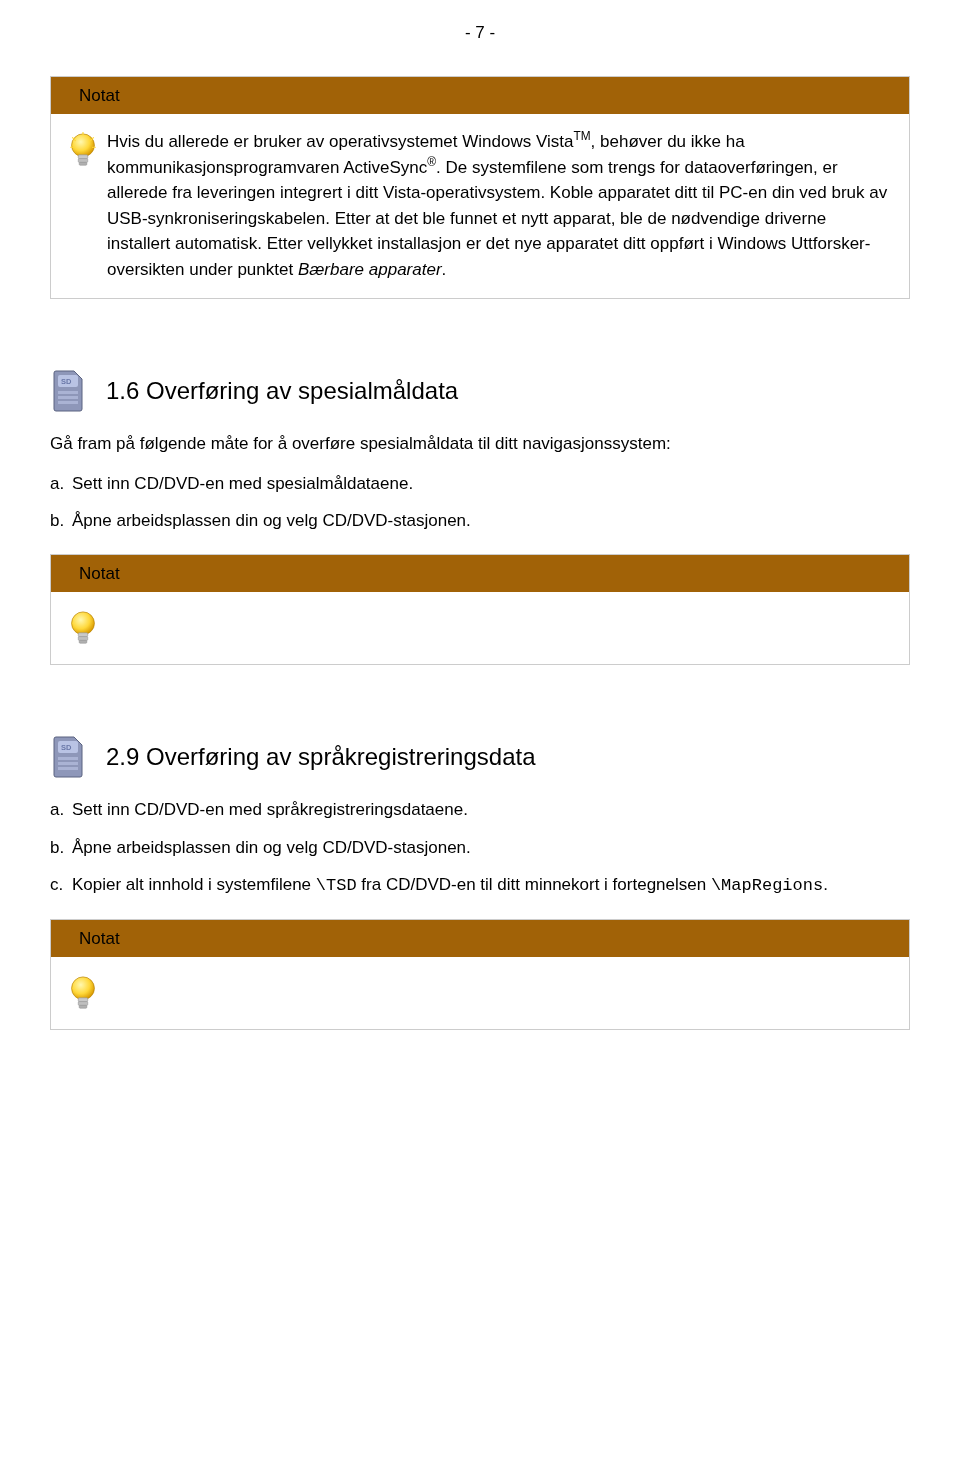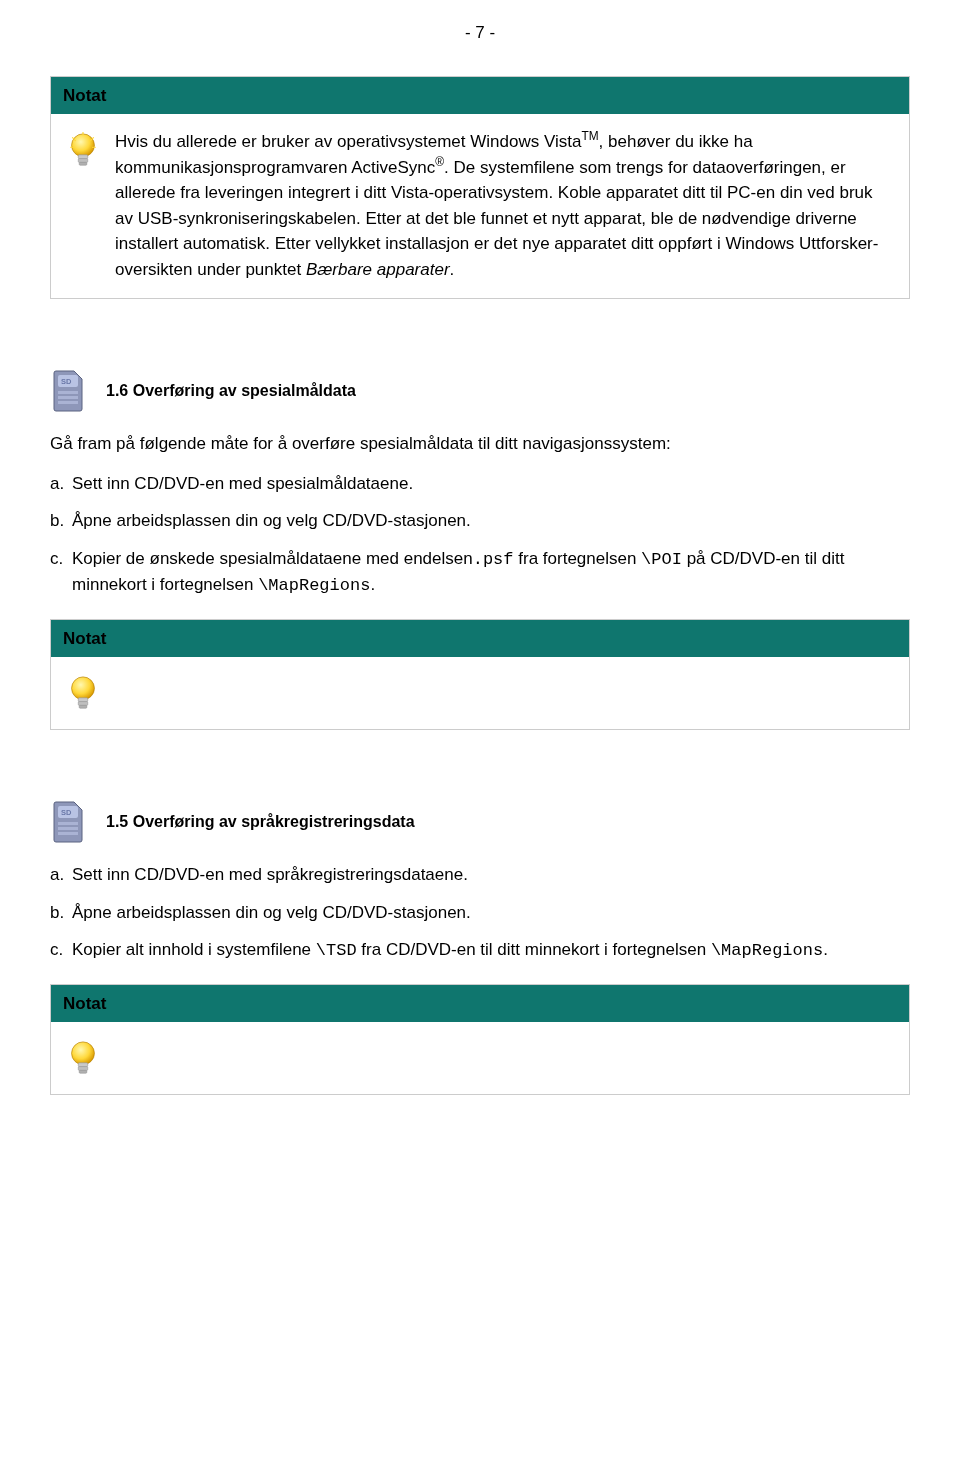--- a/index.html
+++ b/index.html
@@ -20,30 +20,30 @@
   .page-number {
     text-align: center;
     font-size: 17px;
     margin-bottom: 30px;
   }
   .note-box {
     border: 1px solid #ccc;
     margin-bottom: 40px;
   }
   .note-header {
-    background: #0f766e;
-    padding: 6px 12px;
-    font-weight: bold;
+    background: #a16207;
+    padding: 6px 28px;
+    font-weight: normal;
     font-size: 17px;
   }
   .note-body {
     padding: 14px 16px 16px 16px;
     display: flex;
     align-items: flex-start;
-    gap: 16px;
+    gap: 8px;
   }
   .note-text {
     flex: 1;
   }
   .note-text p {
     margin: 0 0 14px 0;
   }
   .note-text p:last-child {
     margin-bottom: 0;
   }
@@ -61,22 +61,22 @@
     align-items: center;
     gap: 20px;
     margin-bottom: 18px;
   }
   .sd-icon {
     width: 36px;
     height: 44px;
     flex-shrink: 0;
   }
   .section-heading {
-    font-size: 16px;
-    font-weight: bold;
+    font-size: 24px;
+    font-weight: normal;
     margin: 0;
   }
   .section-intro {
     margin: 0 0 14px 0;
   }
   .step-list {
     margin: 0 0 20px 0;
     padding: 0;
     list-style: none;
   }
@@ -141,23 +141,20 @@
       <h2 class="section-heading">1.6 Overføring av spesialmåldata</h2>
     </div>
     <p class="section-intro">Gå fram på følgende måte for å overføre spesialmåldata til ditt navigasjonssystem:</p>
     <ol class="step-list">
       <li>
         <span class="step-letter">a.</span><span>Sett inn CD/DVD-en med spesialmåldataene.</span>
       </li>
       <li>
         <span class="step-letter">b.</span><span>Åpne arbeidsplassen din og velg CD/DVD-stasjonen.</span>
       </li>
-      <li>
-        <span class="step-letter">c.</span><span>Kopier de ønskede spesialmåldataene med endelsen</span><span class="mono">.psf</span><span> fra fortegnelsen </span><span class="mono">\POI</span><span> på CD/DVD-en til ditt minnekort i fortegnelsen </span><span class="mono">\MapRegions</span><span>.</span>
-      </li>
     </ol>
 
     <div class="note-box">
       <div class="note-header">Notat</div>
       <div class="note-body">
         <svg class="bulb-icon" viewBox="0 0 32 40">
           <circle cx="16" cy="14" r="12" fill="url(#bulbg)" stroke="#b57f00" stroke-width="0.7"></circle>
           <rect x="11" y="24" width="10" height="4" rx="1" fill="#c9c9c9" stroke="#888" stroke-width="0.5"></rect>
           <rect x="11" y="28" width="10" height="4" rx="1" fill="#bfbfbf" stroke="#888" stroke-width="0.5"></rect>
           <rect x="12" y="32" width="8" height="3" rx="1" fill="#b0b0b0" stroke="#888" stroke-width="0.5"></rect>
@@ -169,21 +166,21 @@
   <div class="section">
     <div class="section-heading-row">
       <svg class="sd-icon" viewBox="0 0 36 44">
         <path d="M6 2 H24 L32 10 V40 Q32 42 30 42 H6 Q4 42 4 40 V4 Q4 2 6 2 Z" fill="#8e97b9" stroke="#5a6280" stroke-width="1"></path>
         <rect x="8" y="6" width="20" height="12" rx="2" fill="#b9c3e4"></rect>
         <text x="11" y="15" font-family="Arial" font-size="7.5" font-weight="bold" fill="#6a78a8">SD</text>
         <rect x="8" y="22" width="20" height="3" fill="#aab3d4"></rect>
         <rect x="8" y="27" width="20" height="3" fill="#aab3d4"></rect>
         <rect x="8" y="32" width="20" height="3" fill="#aab3d4"></rect>
       </svg>
-      <h2 class="section-heading">1.5 Overføring av språkregistreringsdata</h2>
+      <h2 class="section-heading">2.9 Overføring av språkregistreringsdata</h2>
     </div>
     <ol class="step-list">
       <li>
         <span class="step-letter">a.</span><span>Sett inn CD/DVD-en med språkregistreringsdataene.</span>
       </li>
       <li>
         <span class="step-letter">b.</span><span>Åpne arbeidsplassen din og velg CD/DVD-stasjonen.</span>
       </li>
       <li>
         <span class="step-letter">c.</span><span>Kopier alt innhold i systemfilene </span><span class="mono">\TSD</span><span> fra CD/DVD-en til ditt minnekort i fortegnelsen </span><span class="mono">\MapRegions</span><span>.</span>

